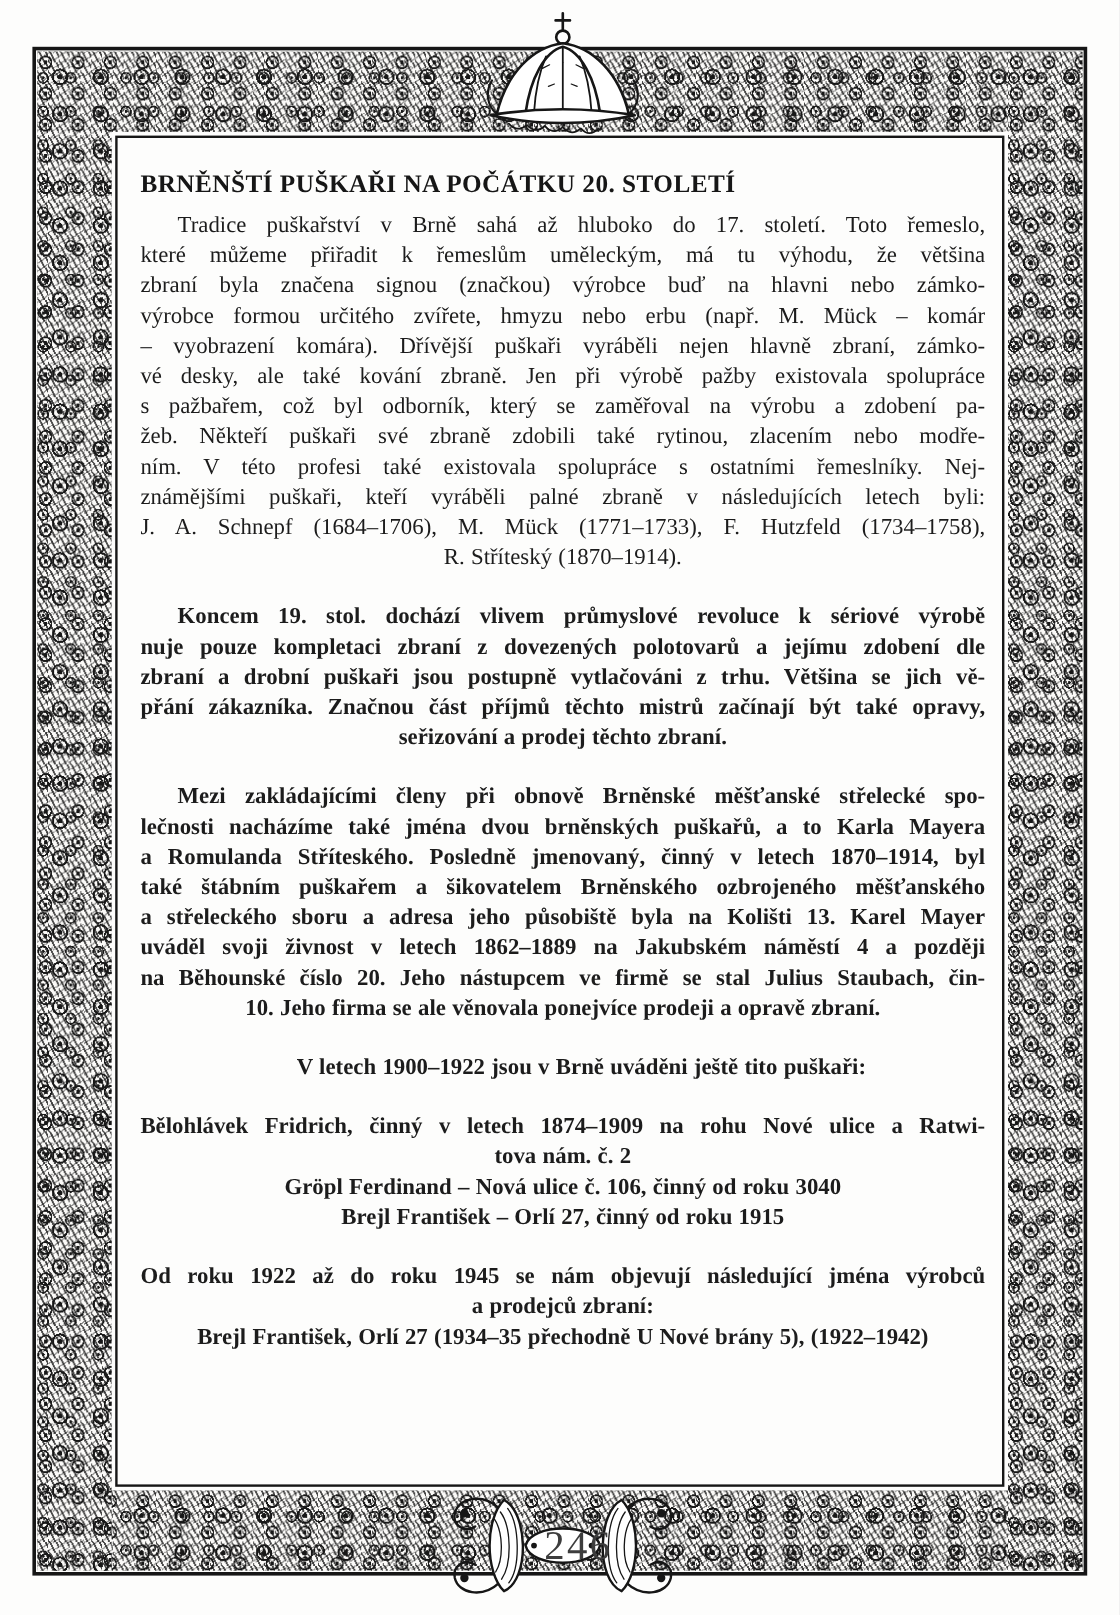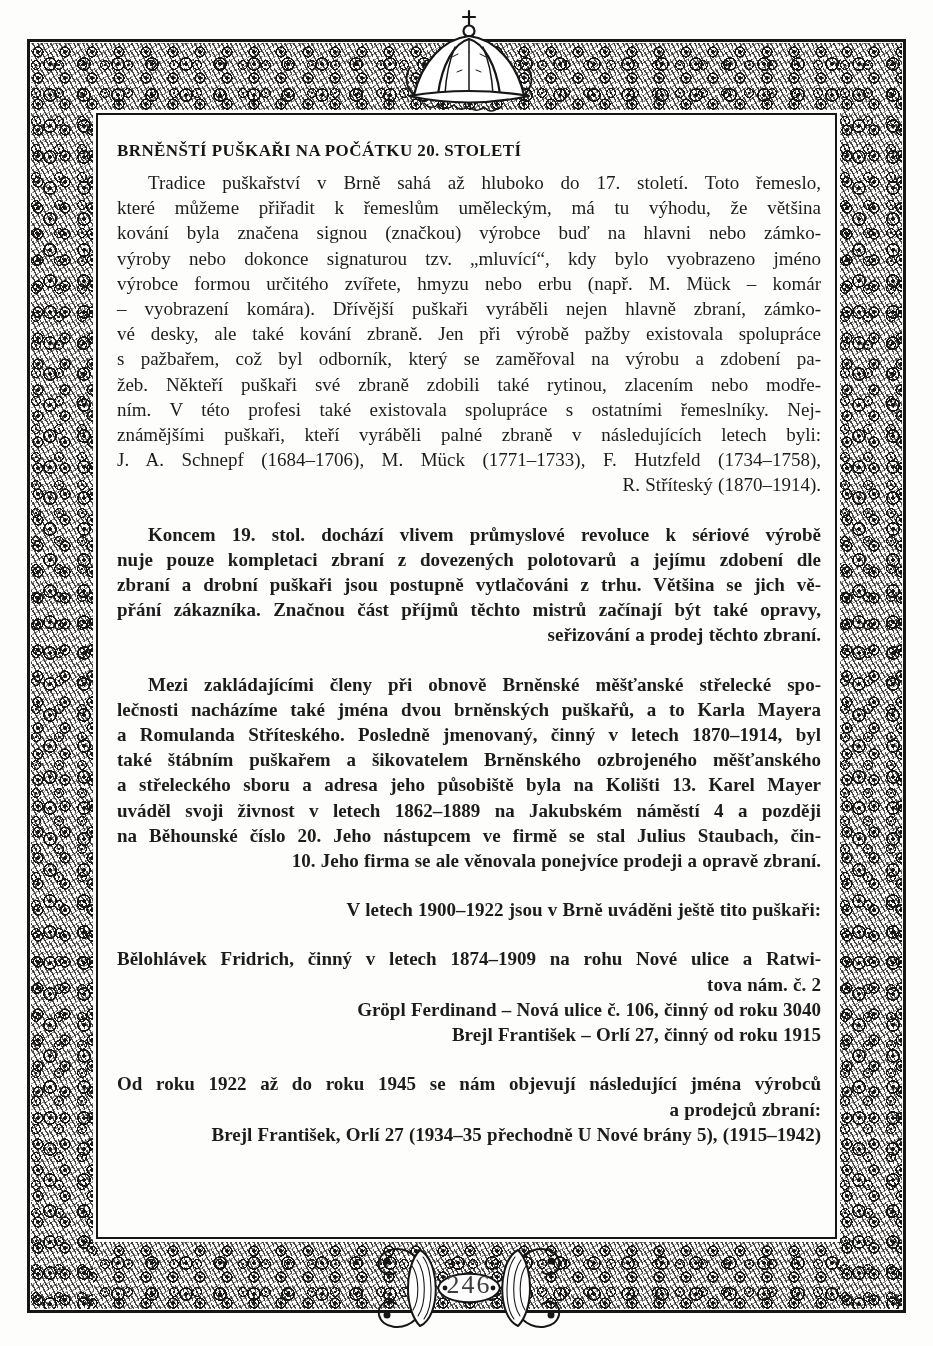--- a/index.html
+++ b/index.html
@@ -23,31 +23,31 @@
   }
   .band-top    { left:31px; right:31px; top:43px;  height:67px; }
   .band-bottom { left:31px; right:31px; bottom:37px; height:67px; }
   .band-left   { left:31px; width:62px; top:43px;  bottom:37px; }
   .band-right  { right:31px; width:62px; top:43px; bottom:37px; }
   
   .crown { position:absolute; left:384px; top:8px; z-index:4; }
   .cartouche { position:absolute; left:362px; top:1240px; width:214px; height:96px; z-index:4; }
   .cartouche svg { position:absolute; left:0; top:0; }
   .pagenum {
-    position:absolute; left:0; top:30px; width:100%; text-align:center;
-    font-size:26px; letter-spacing:2px; color:#3d3d3d; z-index:5;
+    position:absolute; left:13px; top:30px; width:100%; text-align:center;
+    font-size:34px; letter-spacing:2px; color:#3d3d3d; z-index:5;
   }
   
   .content { position:absolute; left:117px; width:704px; top:141px; z-index:3; }
   .title {
-    margin:0 0 9px 0; font-size:17px; font-weight:bold; letter-spacing:.4px;
+    margin:0 0 9px 0; font-size:21px; font-weight:bold; letter-spacing:.4px;
     color:#161616;
   }
   .para + .para { margin-top:24px;font-weight:bold; }
-  .line { font-size:19px; line-height:25.2px; text-align:right; word-spacing:.5px; }
+  .line { font-size:19px; line-height:25.2px; text-align:center; word-spacing:.5px; }
   .line.fill { text-align:justify; text-align-last:justify; }
   .line.indent { text-indent:31px; }
 </style>
 </head>
 <body>
 
 <div class="page">
 
   <div class="band band-top"></div>
   <div class="band band-bottom"></div>
@@ -96,22 +96,21 @@
     </svg>
     <div class="pagenum">246</div>
   </div>
 
   <div class="content">
     <h1 class="title">BRNĚNŠTÍ PUŠKAŘI NA POČÁTKU 20. STOLETÍ</h1>
     <div>
         <div class="para">
           <div class="line fill indent">Tradice puškařství v Brně sahá až hluboko do 17. století. Toto řemeslo,</div>
           <div class="line fill">které můžeme přiřadit k řemeslům uměleckým, má tu výhodu, že většina</div>
-          <div class="line fill">kování byla značena signou (značkou) výrobce buď na hlavni nebo zámko-</div>
-          <div class="line fill">výroby nebo dokonce signaturou tzv. „mluvící“, kdy bylo vyobrazeno jméno</div>
+          <div class="line fill">zbraní byla značena signou (značkou) výrobce buď na hlavni nebo zámko-</div>
           <div class="line fill">výrobce formou určitého zvířete, hmyzu nebo erbu (např. M. Mück – komár</div>
           <div class="line fill">– vyobrazení komára). Dřívější puškaři vyráběli nejen hlavně zbraní, zámko-</div>
           <div class="line fill">vé desky, ale také kování zbraně. Jen při výrobě pažby existovala spolupráce</div>
           <div class="line fill">s pažbařem, což byl odborník, který se zaměřoval na výrobu a zdobení pa-</div>
           <div class="line fill">žeb. Někteří puškaři své zbraně zdobili také rytinou, zlacením nebo modře-</div>
           <div class="line fill">ním. V této profesi také existovala spolupráce s ostatními řemeslníky. Nej-</div>
           <div class="line fill">známějšími puškaři, kteří vyráběli palné zbraně v následujících letech byli:</div>
           <div class="line fill">J. A. Schnepf (1684–1706), M. Mück (1771–1733), F. Hutzfeld (1734–1758),</div>
           <div class="line">R. Stříteský (1870–1914).</div>
         </div>
@@ -137,18 +136,18 @@
         </div>
         <div class="para">
           <div class="line fill">Bělohlávek Fridrich, činný v letech 1874–1909 na rohu Nové ulice a Ratwi-</div>
           <div class="line">tova nám. č. 2</div>
           <div class="line">Gröpl Ferdinand – Nová ulice č. 106, činný od roku 3040</div>
           <div class="line">Brejl František – Orlí 27, činný od roku 1915</div>
         </div>
         <div class="para">
           <div class="line fill">Od roku 1922 až do roku 1945 se nám objevují následující jména výrobců</div>
           <div class="line">a prodejců zbraní:</div>
-          <div class="line">Brejl František, Orlí 27 (1934–35 přechodně U Nové brány 5), (1915–1942)</div>
+          <div class="line">Brejl František, Orlí 27 (1934–35 přechodně U Nové brány 5), (1922–1942)</div>
         </div>
       </div>
   </div>
 
 </div>
 
 </body></html>

